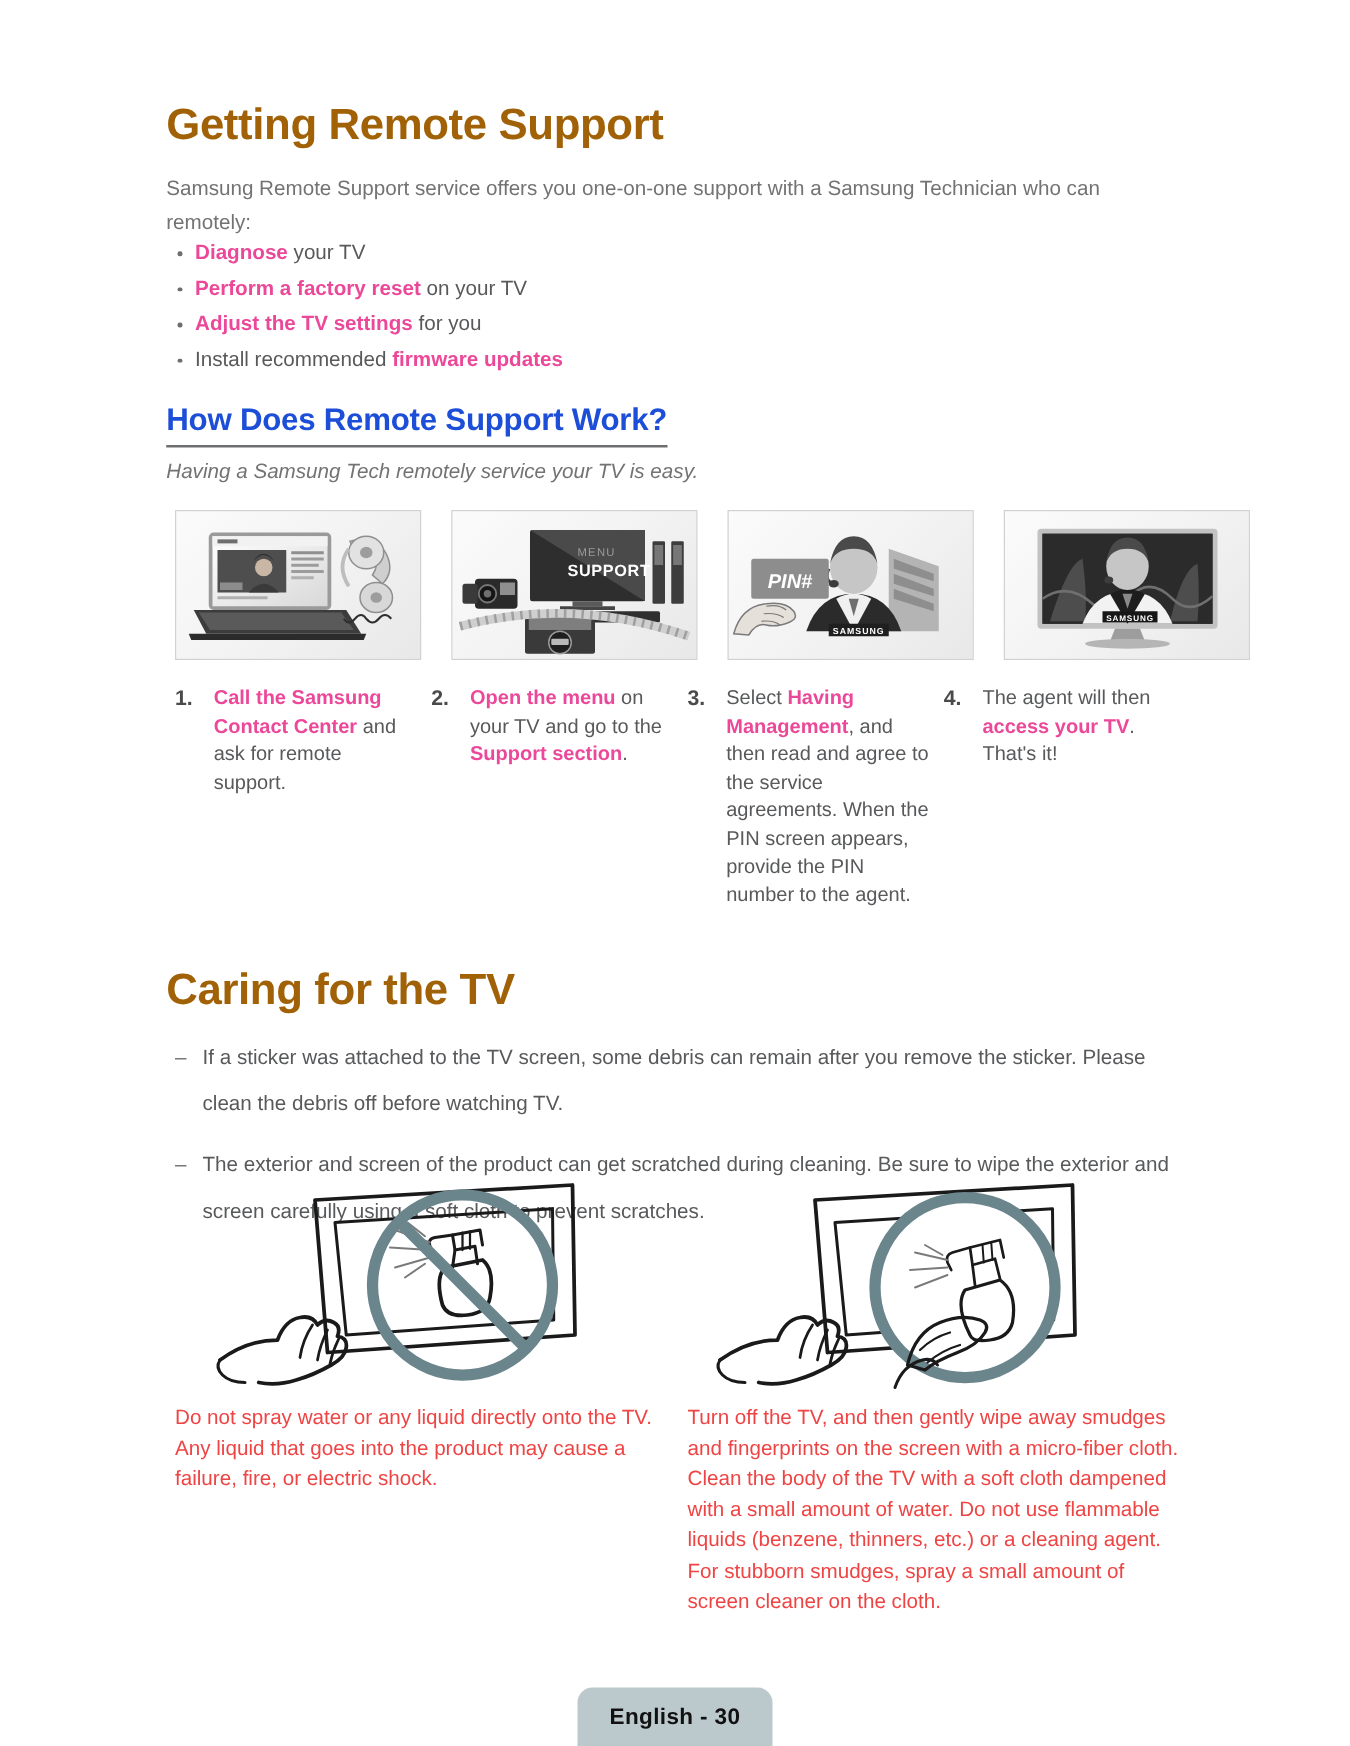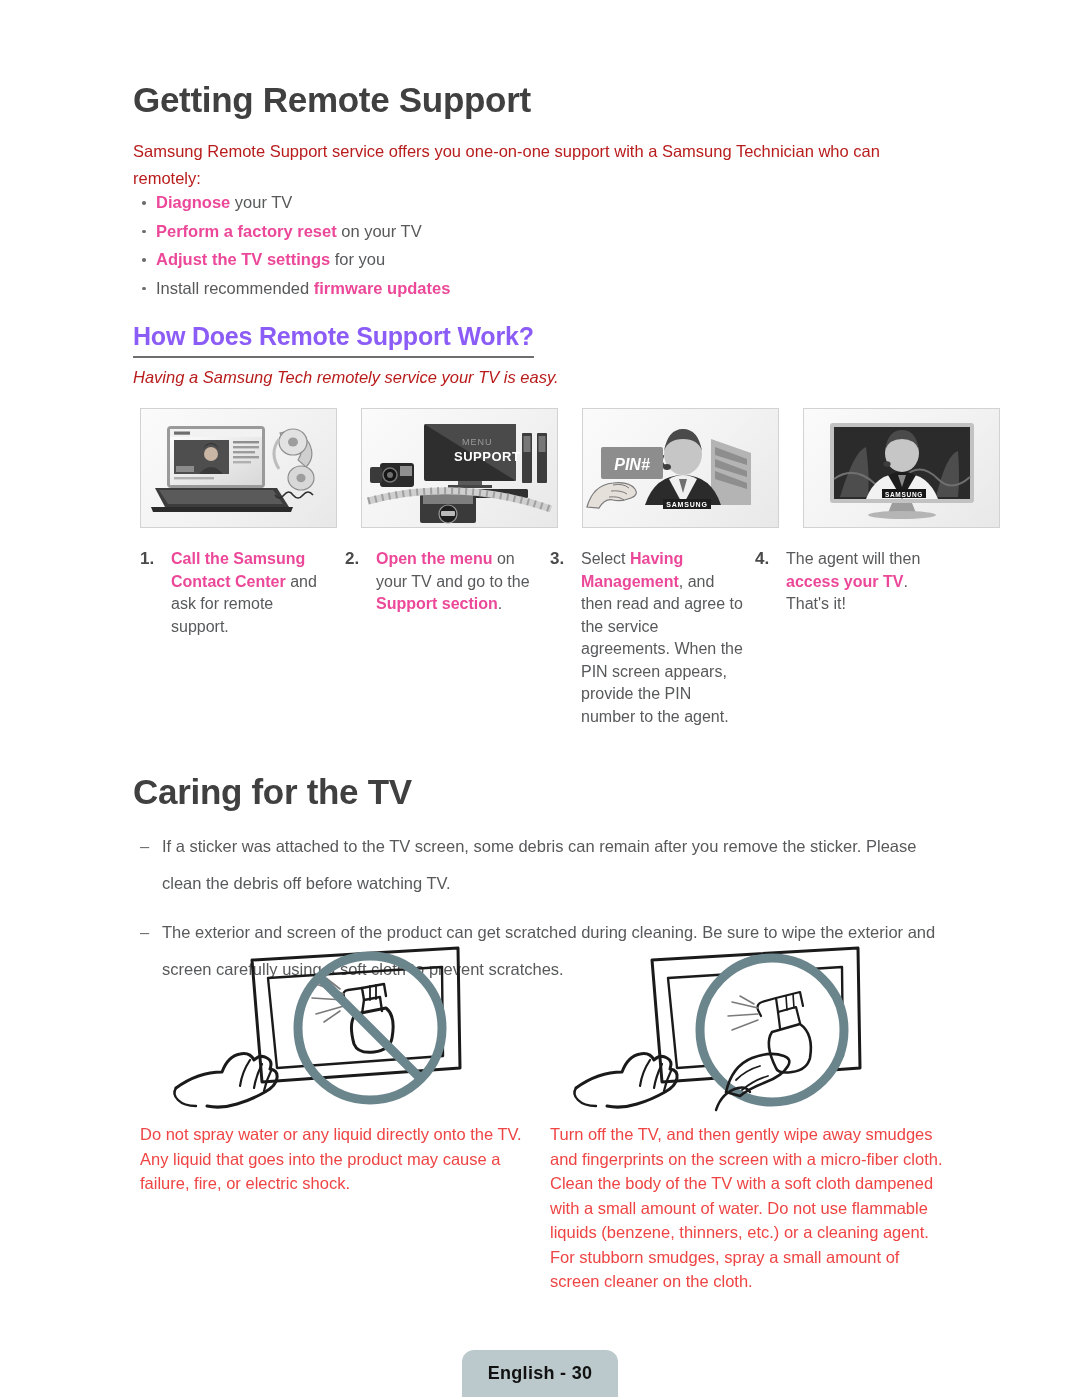--- a/index.html
+++ b/index.html
@@ -18,41 +18,41 @@
   .page {
     position: absolute;
     inset: 0;
   }
 
   
   .h1 {
     position: absolute;
     font-size: 35px;
     font-weight: bold;
-    color: #404040;
+    color: #a16207;
     letter-spacing: -0.3px;
     white-space: nowrap;
   }
   .h2 {
     position: absolute;
     font-size: 25px;
     font-weight: bold;
-    color: #8b5cf6;
+    color: #1d4ed8;
     letter-spacing: -0.2px;
     white-space: nowrap;
     padding-bottom: 5px;
     border-bottom: 2px solid #6d6e70;
   }
 
   
   .para {
     position: absolute;
     font-size: 16.5px;
     line-height: 27px;
-    color: #b91c1c;
+    color: #737373;
   }
   .bold { font-weight: bold; color: #ec4899; }
 
   
   .dot-list {
     position: absolute;
     margin: 0;
     padding: 0;
     list-style: none;
   }

